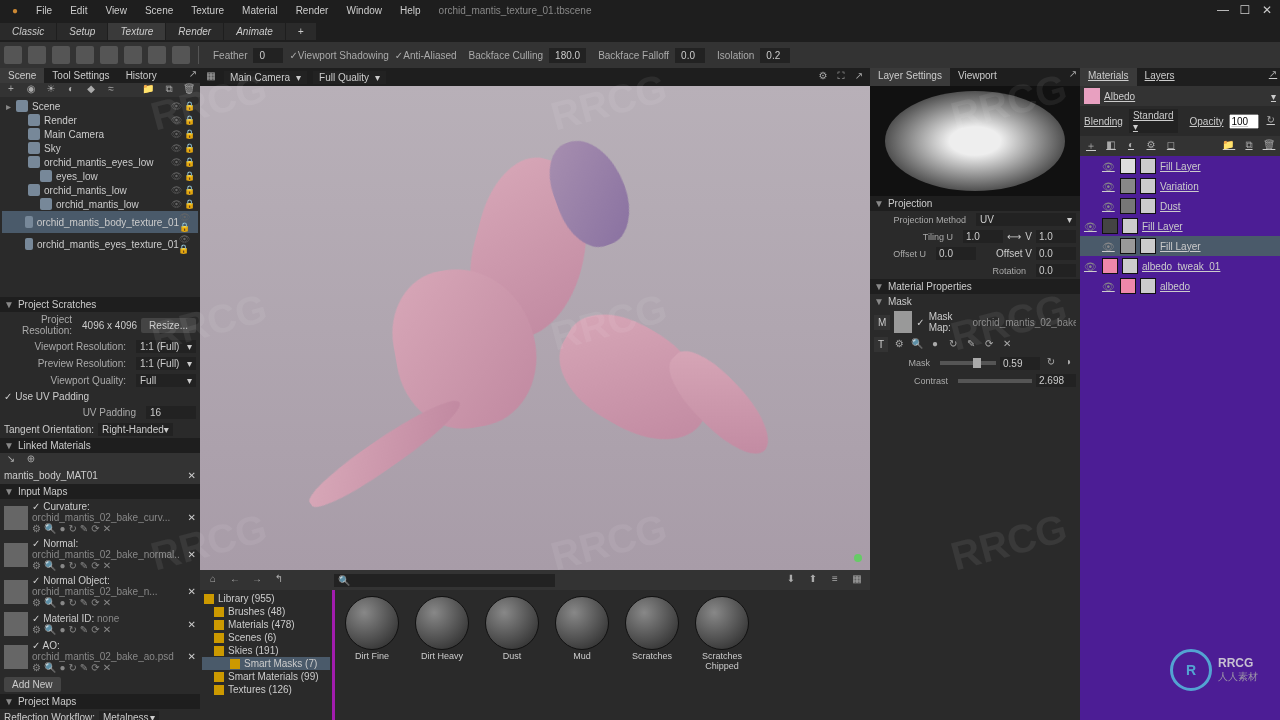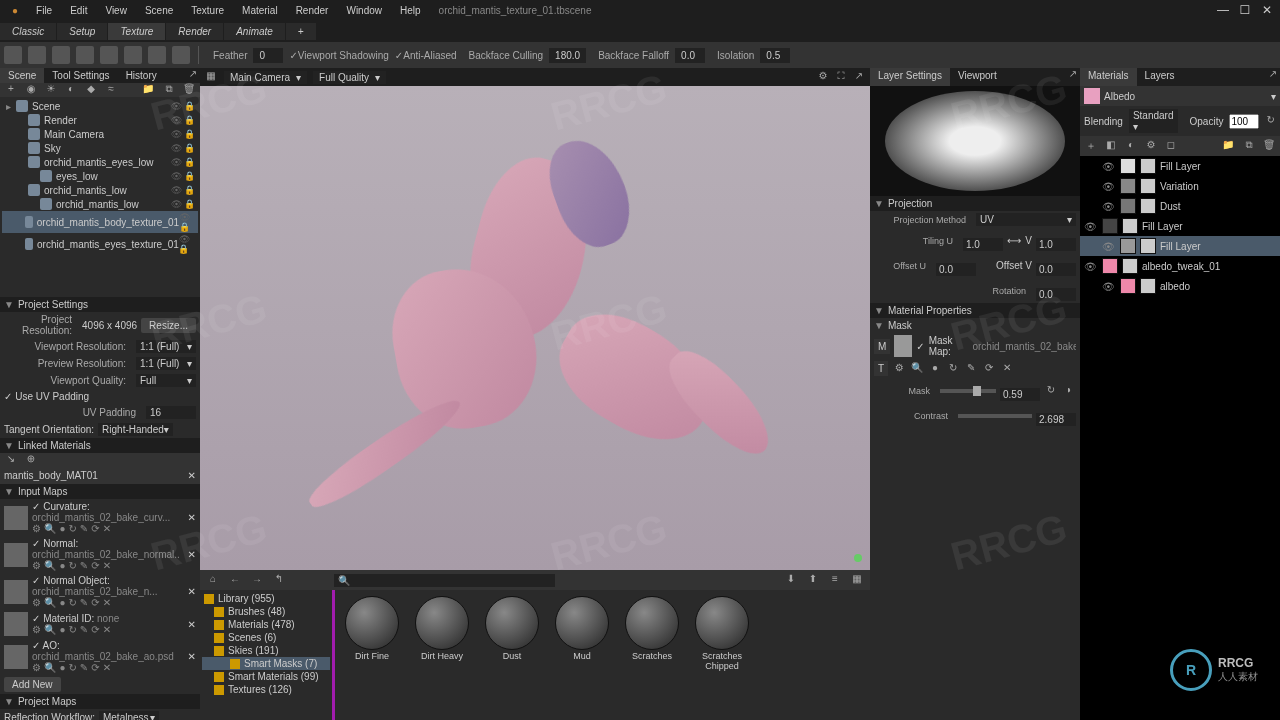--- a/index.html
+++ b/index.html
@@ -77,23 +77,23 @@
 .lib-tree-item .folder { width: 10px; height: 10px; background: #c90; margin-right: 4px; }
 .lib-grid { flex: 1; display: flex; gap: 8px; padding: 6px; }
 .lib-item { width: 62px; display: flex; flex-direction: column; align-items: center; gap: 2px; cursor: pointer; }
 .lib-item .thumb { width: 54px; height: 54px; border-radius: 50%; background: radial-gradient(circle at 35% 30%, #888, #222); border: 1px solid #111; }
 .lib-item .name { text-align: center; font-size: 9px; line-height: 1.1; }
 
 .right-panel { width: 210px; background: #2a2a2a; display: flex; flex-direction: column; }
 .right-preview { height: 110px; background: #111; display: flex; align-items: center; justify-content: center; }
 .preview-blob { width: 180px; height: 100px; background: radial-gradient(ellipse at center, #eee 20%, #333 80%); border-radius: 50%; }
 .right-panel .prop-row .label { font-size: 9px; }
-.right-panel input[type=text] { background: #222; border: none; color: #ccc; width: 40px; padding: 1px 3px; font-size: 10px; margin-top: 8px; }
-
-.far-right { width: 200px; background: #000000; }
+.right-panel input[type=text] { background: #222; border: none; color: #ccc; width: 40px; padding: 1px 3px; font-size: 10px; }
+
+.far-right { width: 200px; background: #4c1d95; text-decoration: underline; }
 .layer-item { display: flex; align-items: center; padding: 2px 4px; gap: 4px; }
 .layer-item.selected { background: #4a5a6a; }
 .layer-item .eye { width: 14px; color: #888; cursor: pointer; }
 .layer-item .thumb { width: 16px; height: 16px; background: #666; border: 1px solid #111; }
 .layer-item .name { font-size: 10px; }
 .mat-header { display: flex; align-items: center; padding: 2px 4px; gap: 4px; background: #333; }
 .mat-header .swatch { width: 16px; height: 16px; background: #e8a0c0; }
 .mat-header .arrow { margin-left: auto; }
 .blend-row { display: flex; align-items: center; padding: 3px 4px; gap: 6px; background: #2a2a2a; }
 .blend-row .dropdown { background: #222; padding: 1px 4px; }
@@ -158,21 +158,21 @@
   <span class="tool-sep"></span>
   <span class="lbl">Feather</span>
   <span class="val">0</span>
   <span class="chk">✓<span>Viewport Shadowing</span></span>
   <span class="chk">✓<span>Anti-Aliased</span></span>
   <span class="lbl">Backface Culling</span>
   <span class="val">180.0</span>
   <span class="lbl">Backface Falloff</span>
   <span class="val">0.0</span>
   <span class="lbl">Isolation</span>
-  <span class="val">0.5</span>
+  <span class="val">0.2</span>
 </div>
 
 <div class="main">
 
   <div class="left-panel">
     <div class="panel-tabs">
         <span class="panel-tab active">Scene</span>
         <span class="panel-tab ">Tool Settings</span>
         <span class="panel-tab ">History</span>
         <span class="pt-icon" style="margin-left:auto">↗</span>
@@ -249,21 +249,21 @@
           <span class="icon" style="background:#789"></span>
           <span>orchid_mantis_eyes_texture_01</span>
           <span class="vis">👁 🔒</span>
         </div>
       </div>
 
     <div style="flex:0 0 40px"></div>
 
     <div class="section-header">
         <span class="arrow">▼</span>
-        <span>Project Settings</span>
+        <span>Project Scratches</span>
       </div>
     <div class="prop-row">
         <span class="label">Project Resolution:</span>
         <span>4096 x 4096</span>
         <span class="btn">Resize...</span>
       </div>
     <div class="prop-row">
         <span class="label">Viewport Resolution:</span>
         <span class="dropdown">
           <span>1:1 (Full)</span>

